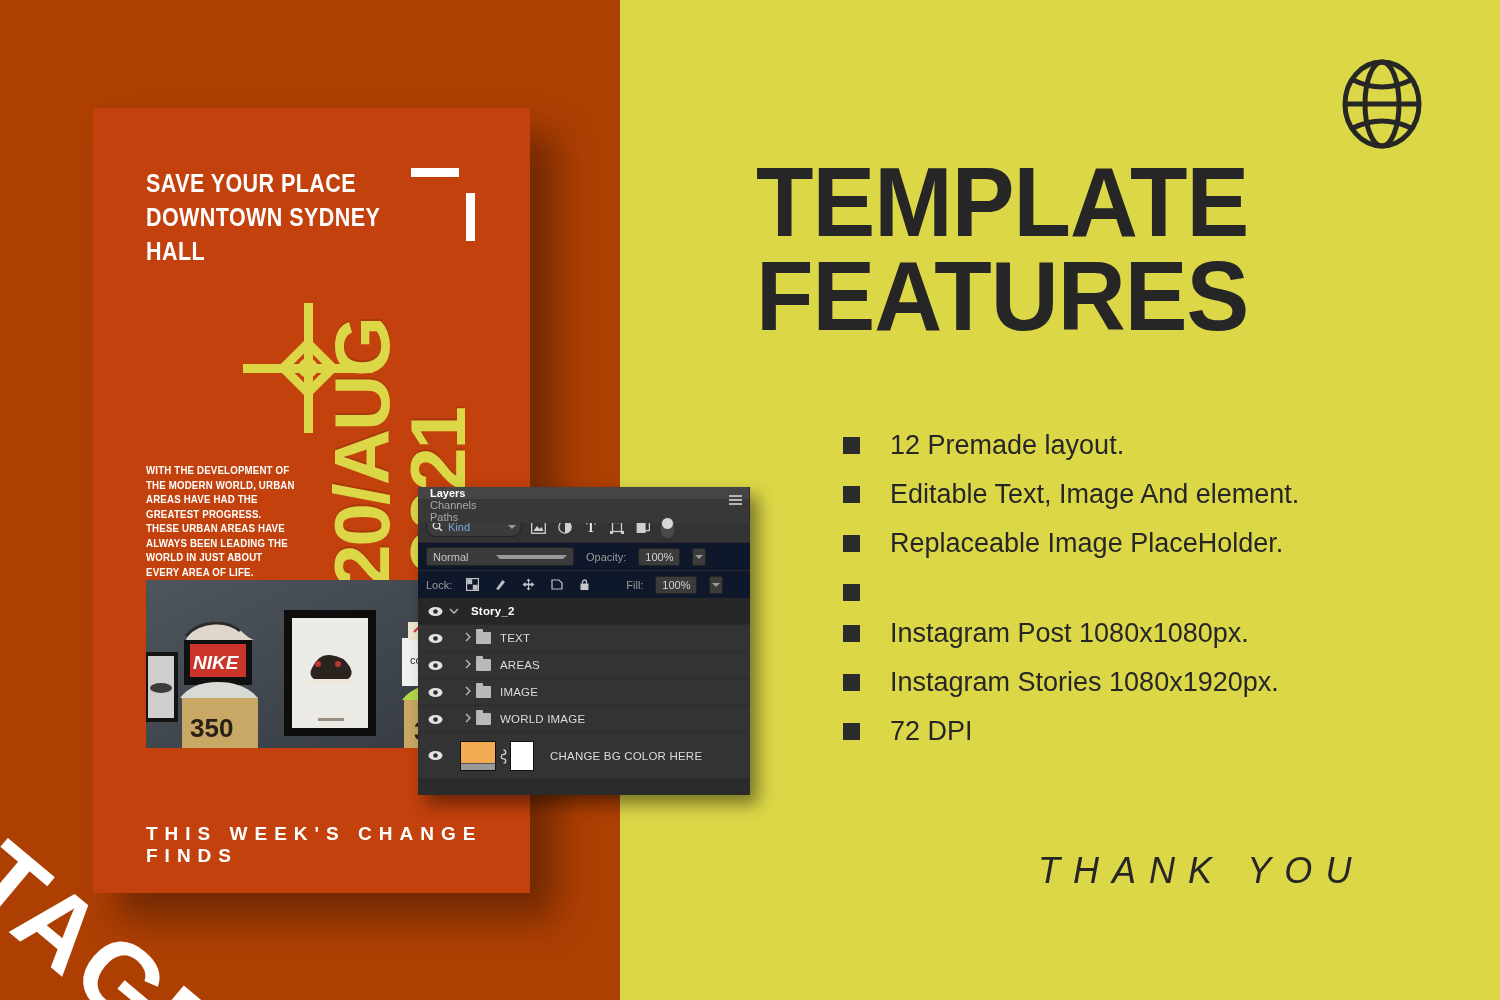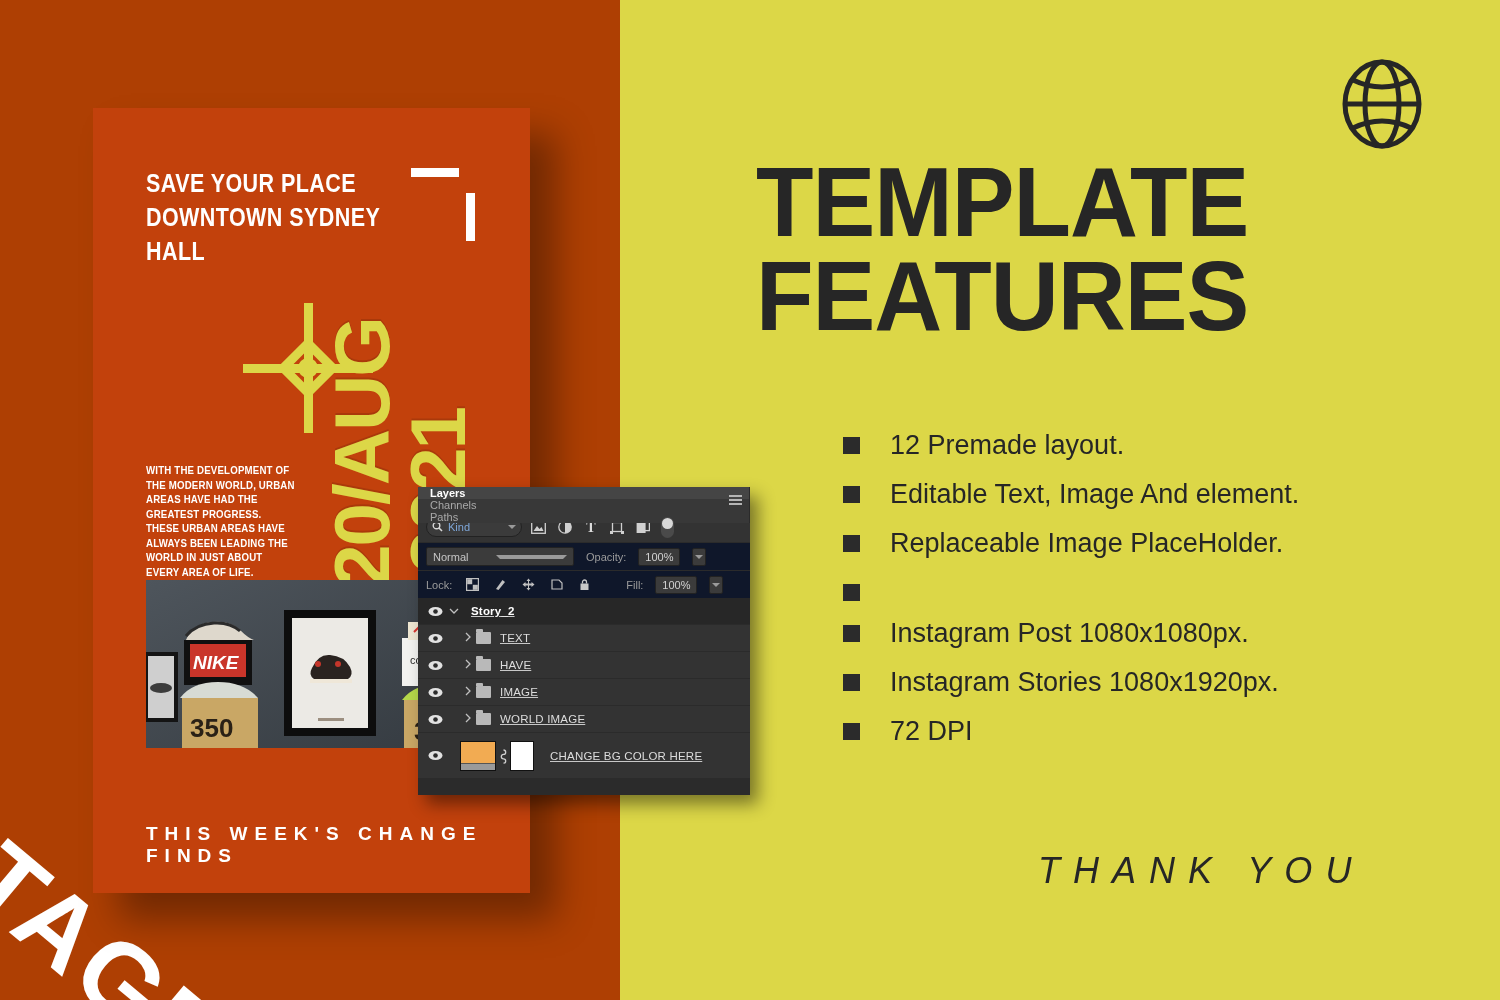--- a/index.html
+++ b/index.html
@@ -181,21 +181,21 @@
     width: 42px; height: 18px; background:#3b3b3b; border:1px solid #222;
     display:flex;align-items:center;justify-content:center;color:#d2d2d2;font-size:11px;border-radius:2px;
   }
   .num-caret { width:14px;height:18px;background:#3b3b3b;border:1px solid #222;display:flex;align-items:center;justify-content:center;border-radius:2px;}
   .lock-ico { width:16px;height:16px;display:flex;align-items:center;justify-content:center;color:#b9b9b9;font-size:12px;}
 
   
   .layers-list { background:#333333; }
   .layer-row {
     display:flex; align-items:center; height:27px;
-    border-bottom:1px solid #2b2b2b; padding-left:6px;text-decoration:underline;
+    border-bottom:1px solid #2b2b2b; padding-left:6px;
   }
   .layer-row.selected { background:#272727; }
   .eye { width:22px; display:flex; align-items:center; justify-content:center; }
   .eye svg { display:block; }
   .disclose { width:16px; text-align:center; color:#b0b0b0; font-size:10px; }
   .folder {
     width:15px; height:12px; background:#b9b9b9; border-radius:1px; margin-right:9px;
     position:relative;
   }
   .folder:before{content:"";position:absolute;left:0;top:-3px;width:7px;height:3px;background:#b9b9b9;border-radius:1px 1px 0 0;}
@@ -459,21 +459,21 @@
               <circle cx="7.5" cy="5.5" r="2.3" fill="#2b2b2b"></circle>
             </svg>
         </span>
         <span style="width:14px"></span>
         <span class="disclose">
           <svg width="8" height="10" viewBox="0 0 8 10">
               <path d="M2 1 L6 5 L2 9" fill="none" stroke="#c0c0c0" stroke-width="1.3"></path>
             </svg>
         </span>
         <span class="folder"></span>
-        <span class="layer-name">HAVE</span>
+        <span class="layer-name">AREAS</span>
       </div>
 
       <div class="layer-row">
         <span class="eye">
           <svg width="15" height="11" viewBox="0 0 15 11">
               <ellipse cx="7.5" cy="5.5" rx="7" ry="4.6" fill="#e2e2e2"></ellipse>
               <circle cx="7.5" cy="5.5" r="2.3" fill="#2b2b2b"></circle>
             </svg>
         </span>
         <span style="width:14px"></span>

